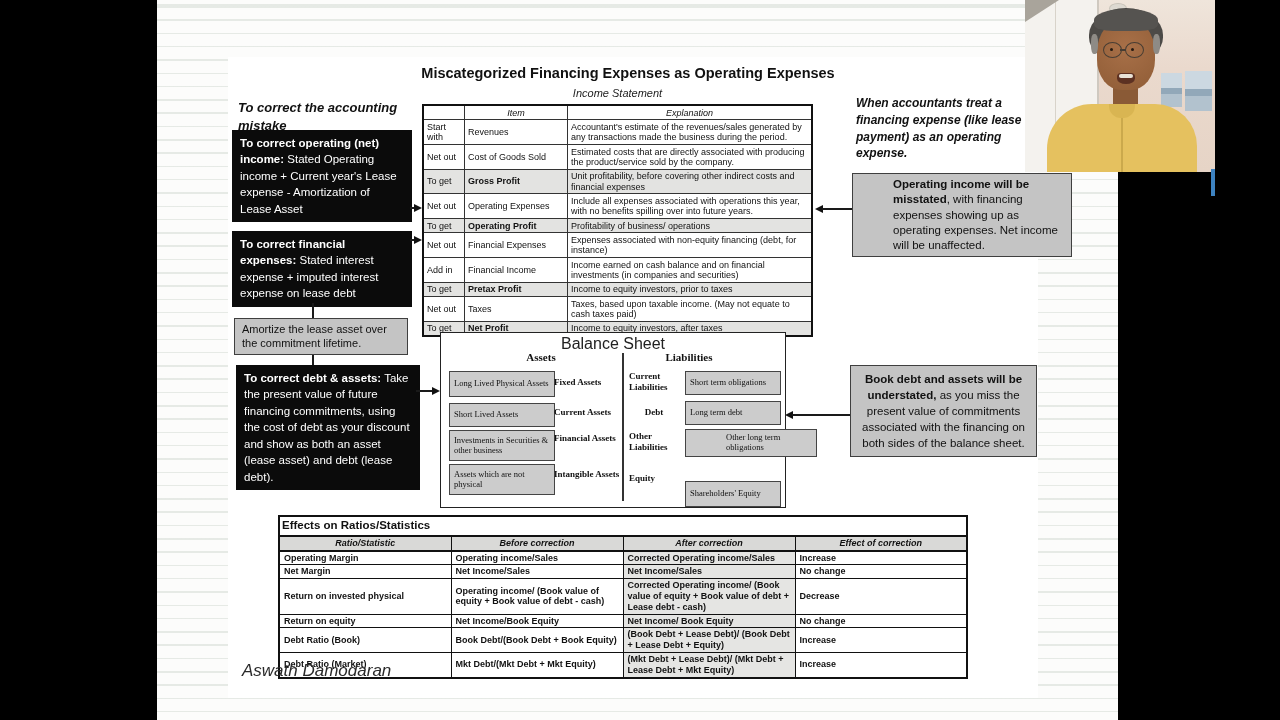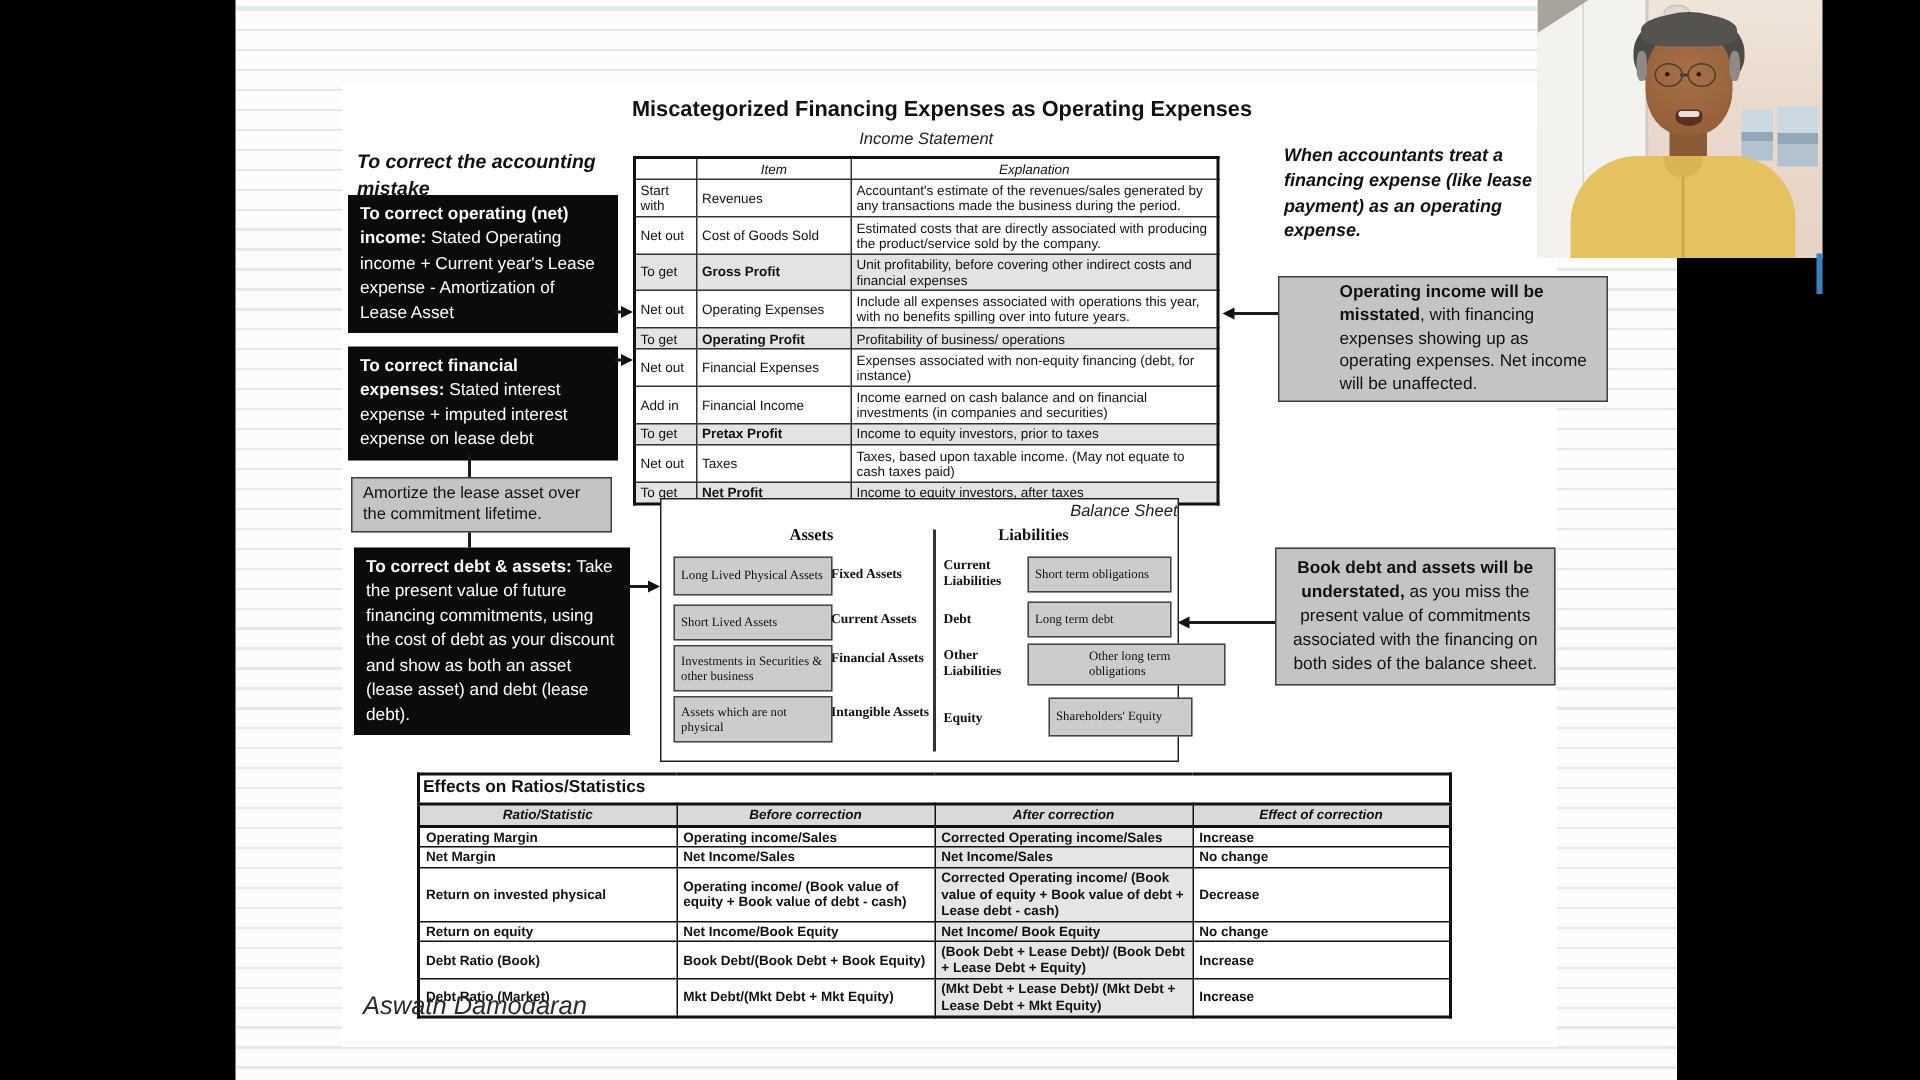--- a/index.html
+++ b/index.html
@@ -38,22 +38,22 @@
   .hline{position:absolute;height:1.5px;background:#1a1a1a;}
   .vline{position:absolute;width:1.5px;background:#1a1a1a;}
   .ah-r{position:absolute;width:0;height:0;border-left:8px solid #111;
         border-top:4px solid transparent;border-bottom:4px solid transparent;}
   .ah-l{position:absolute;width:0;height:0;border-right:8px solid #111;
         border-top:4px solid transparent;border-bottom:4px solid transparent;}
 
   
   .bs{position:absolute;left:212px;top:275px;width:344px;height:174px;background:#fff;
       border:1.5px solid #222;font-family:"Liberation Serif",serif;}
-  .bs-title{position:absolute;left:0;top:2px;width:100%;text-align:right;font-style:italic;
-            font-size:11px;font-family:"Liberation Sans",sans-serif;color:#222;}
+  .bs-title{position:absolute;left:0;top:2px;width:100%;text-align:center;
+            font-size:16px;font-family:"Liberation Sans",sans-serif;color:#222;}
   .bs-h{position:absolute;font-weight:bold;font-size:11px;color:#111;width:100px;text-align:center;}
   .bs-div{position:absolute;left:181px;top:20px;width:1.5px;height:148px;background:#333;}
   .bs-box{position:absolute;background:#ccc;border:1px solid #444;font-size:8.5px;color:#111;
           display:flex;align-items:center;padding:1px 4px;line-height:1.15;}
   .bs-lab{position:absolute;font-weight:bold;font-size:9px;color:#111;line-height:1.2;}
 
   
   .fx-table{position:absolute;left:50px;top:458px;width:690px;border-collapse:collapse;
             font-size:9px;font-weight:bold;color:#111;table-layout:fixed;border:2px solid #111;}
   .fx-table td{border:1px solid #111;padding:1px 4px;line-height:1.2;vertical-align:middle;}
@@ -194,21 +194,21 @@
       <tr class="toget">
         <td class="op">To get</td>
         <td class="it">Net Profit</td>
         <td class="ex">Income to equity investors, after taxes</td>
       </tr>
     </tbody>
       </table>
 
     <div class="note-italic" style="left:628px;top:38px;width:188px;font-size:12px;">When accountants treat a financing expense (like lease payment) as an operating expense.</div>
 
-    <div class="gb" style="left:624px;top:127px;width:171px;line-height:1.33;padding-left:40px;">
+    <div class="gb" style="left:624px;top:116px;width:171px;line-height:1.33;padding-left:40px;">
       <span class="lead">Operating income will be misstated</span><span>, with financing expenses showing up as operating expenses. Net income will be unaffected.</span>
     </div>
 
     <div class="gb" style="left:622px;top:308px;width:173px;line-height:1.4;text-align:center;padding:5px 6px;">
       <span class="lead">Book debt and assets will be understated,</span><span> as you miss the present value of commitments associated with the financing on both sides of the balance sheet.</span>
     </div>
 
     <div class="ah-l" style="left:587px;top:148px;"></div>
     <div class="hline" style="left:594px;top:151px;width:30px;"></div>
     <div class="ah-l" style="left:557px;top:354px;"></div>
@@ -224,26 +224,26 @@
       <div class="bs-lab" style="left:113px;top:44px;width:64px;">Fixed Assets</div>
       <div class="bs-box" style="left:8px;top:70px;width:96px;height:20px;">Short Lived Assets</div>
       <div class="bs-lab" style="left:113px;top:74px;width:64px;">Current Assets</div>
       <div class="bs-box" style="left:8px;top:97px;width:96px;height:27px;">Investments in Securities &amp; other business</div>
       <div class="bs-lab" style="left:113px;top:100px;width:66px;">Financial Assets</div>
       <div class="bs-box" style="left:8px;top:131px;width:96px;height:27px;">Assets which are not physical</div>
       <div class="bs-lab" style="left:113px;top:136px;width:66px;">Intangible Assets</div>
 
       <div class="bs-lab" style="left:188px;top:38px;width:50px;">Current Liabilities</div>
       <div class="bs-box" style="left:244px;top:38px;width:86px;height:20px;">Short term obligations</div>
-      <div class="bs-lab" style="left:188px;top:74px;width:50px;">Debt</div>
+      <div class="bs-lab" style="left:188px;top:74px;width:50px;text-align:center;">Debt</div>
       <div class="bs-box" style="left:244px;top:68px;width:86px;height:20px;">Long term debt</div>
       <div class="bs-lab" style="left:188px;top:98px;width:50px;">Other Liabilities</div>
       <div class="bs-box" style="left:244px;top:96px;width:86px;height:24px;padding-left:40px;">Other long term obligations</div>
       <div class="bs-lab" style="left:188px;top:140px;width:50px;">Equity</div>
-      <div class="bs-box" style="left:244px;top:132px;width:86px;height:22px;margin-left:14px;">Shareholders' Equity</div>
+      <div class="bs-box" style="left:244px;top:148px;width:86px;height:22px;">Shareholders' Equity</div>
     </div>
 
     <table class="fx-table">
       <tbody>
           <tr class="fx-title">
         <td colspan="4">Effects on Ratios/Statistics</td>
       </tr>
       <tr class="fx-hdr">
         <td class="c0">Ratio/Statistic</td>
         <td class="c1">Before correction</td>

